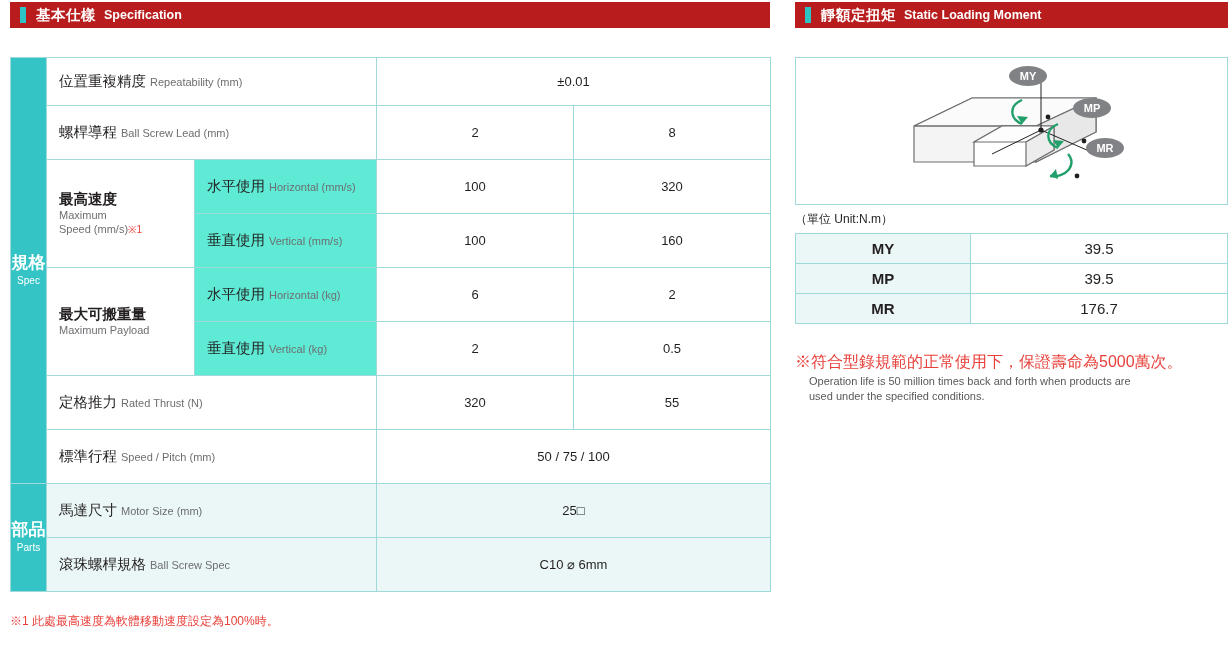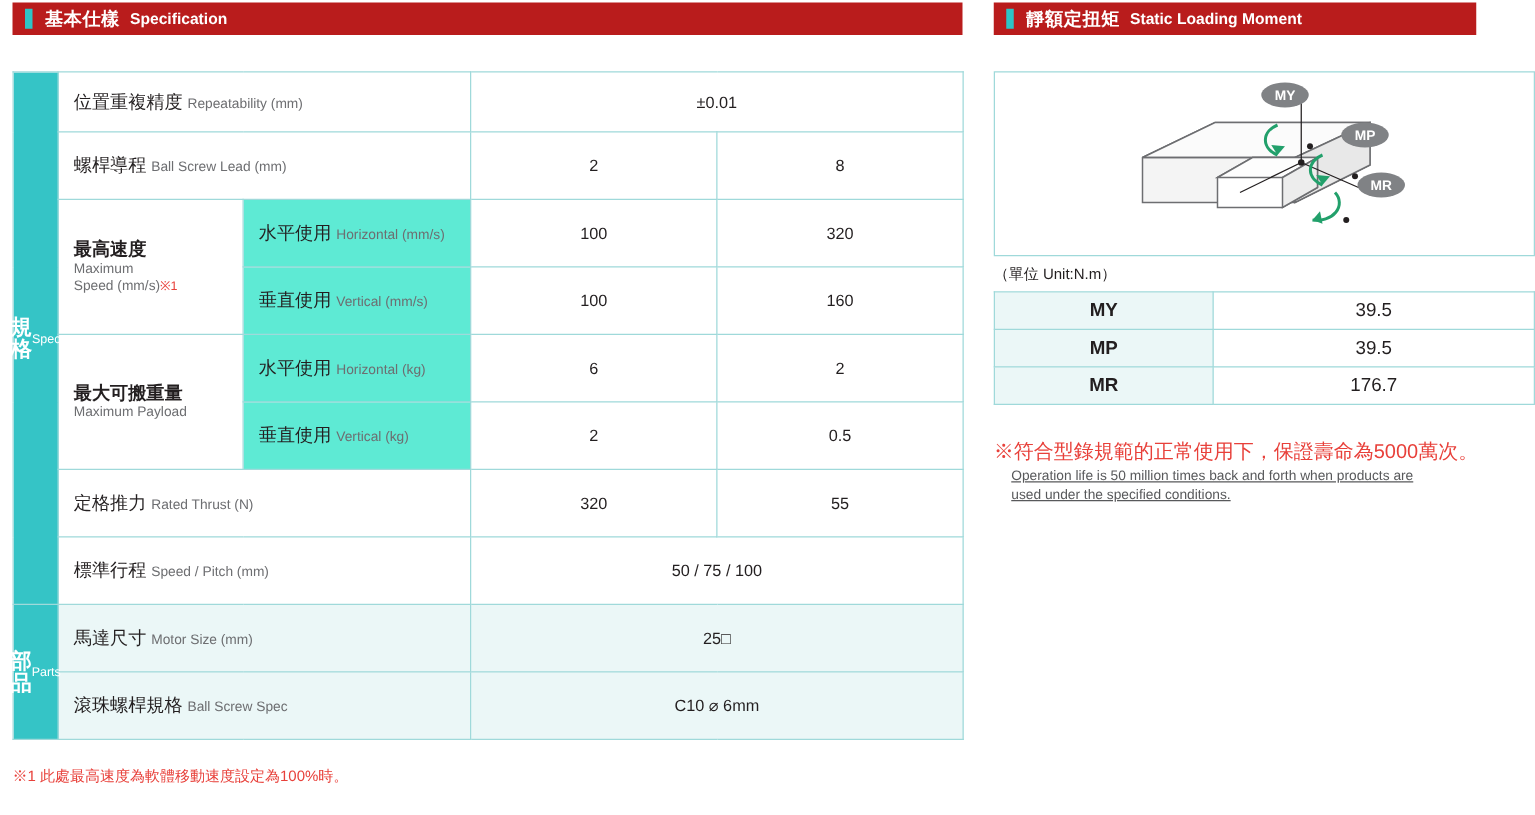--- a/index.html
+++ b/index.html
@@ -34,21 +34,21 @@
     letter-spacing: .5px;
   }
   .sec-header .en {
     color: #ffffff;
     font-size: 12.5px;
     font-weight: bold;
     margin-left: 8px;
   }
 
   #spec-header { left: 10px; top: 2px; width: 760px; }
-  #moment-header { left: 795px; top: 2px; width: 386px; }
+  #moment-header { left: 795px; top: 2px; width: 433px; }
 
   
   #spec-table {
     position: absolute;
     left: 10px; top: 57px;
     width: 760px;
     border-collapse: collapse;
     table-layout: fixed;
   }
   #spec-table td {
@@ -57,21 +57,21 @@
     font-size: 13px;
     vertical-align: middle;
   }
   .side-cell {
     background: #35c4c6;
     color: #ffffff;
     text-align: center;
     width: 36px;
     padding: 0 !important;
   }
-  .side-inner { display: flex; flex-direction: row; align-items: center; justify-content: center; line-height: 1.05; }
+  .side-inner { display: flex; flex-direction: column; align-items: center; justify-content: center; line-height: 1.05; }
   .side-cn { font-size: 17px; font-weight: bold; }
   .side-en { font-size: 10px; margin-top: 4px; }
 
   .label-cell {
     background: #ffffff;
     width: 180px;
   }
   .label-cn { font-size: 14.5px; color: #231f20; }
   .label-en { font-size: 11px; color: #6d6e71; margin-left: 4px; }
   .label-block .label-cn { display: block; font-weight: bold; }
@@ -89,21 +89,21 @@
   }
   .shade { background: #ebf7f7; }
 
   
   #spec-note {
     position: absolute;
     left: 10px; top: 612px;
     width: 760px;
   }
   .note-cn { color: #e8403a; font-size: 12px; line-height: 1.5; }
-  .note-en { color: #58595b; font-size: 11.5px; line-height: 1.5; margin-left: 14px; text-decoration: underline; }
+  .note-en { color: #58595b; font-size: 11.5px; line-height: 1.5; margin-left: 14px; }
 
   
   #moment-figure {
     position: absolute;
     left: 795px; top: 57px;
     width: 433px; height: 148px;
     border: 1px solid #9fd9da;
     background: #ffffff;
   }
   #unit-label {

